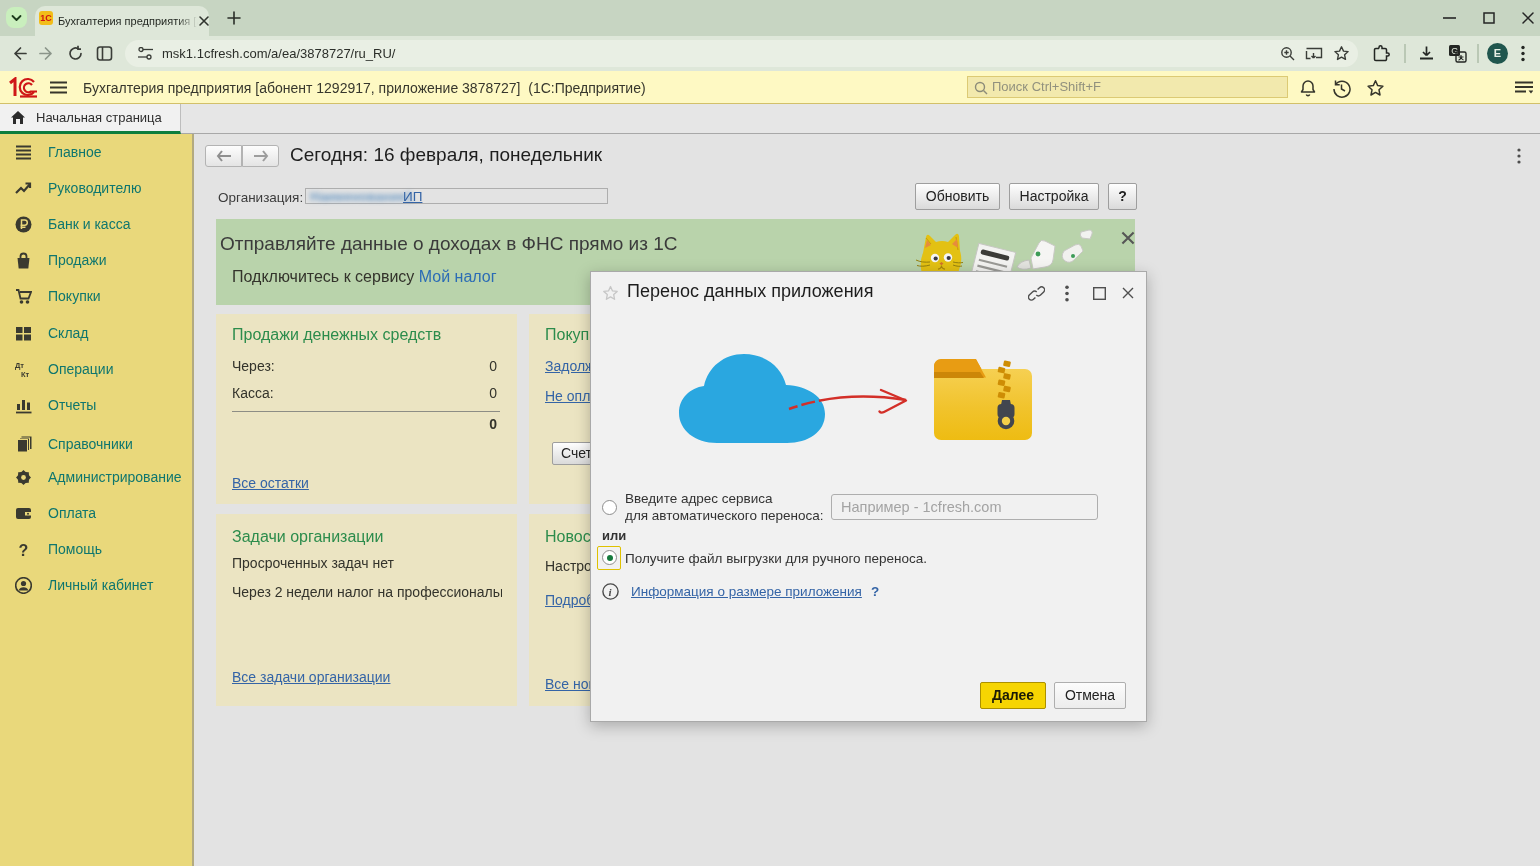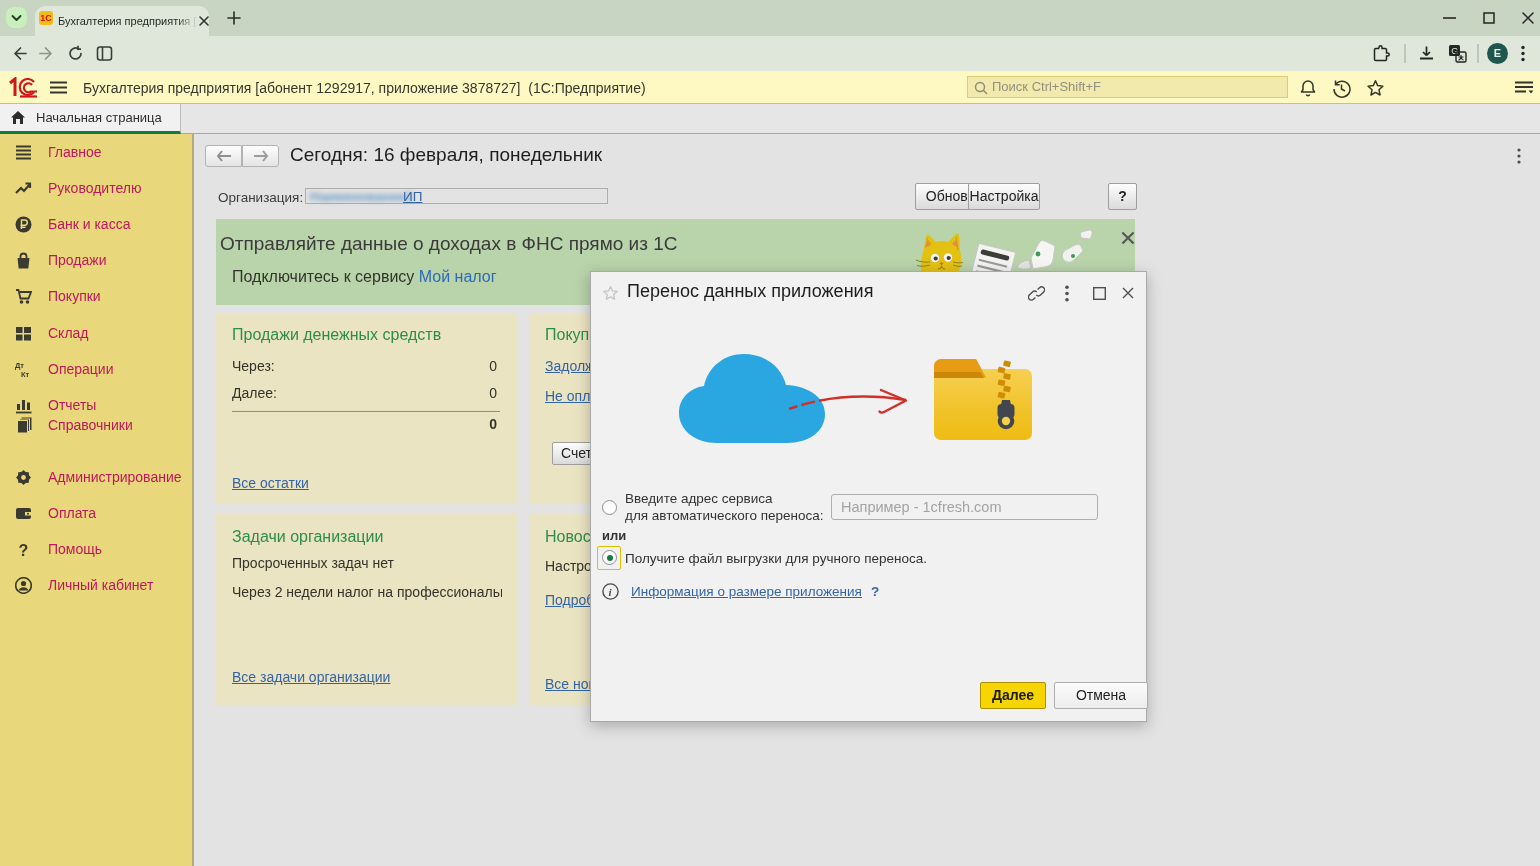--- a/index.html
+++ b/index.html
@@ -24,21 +24,21 @@
 #searchbox{left:967px;top:5px;width:321px;height:22px;background:#f2e9ad;border:1px solid #dcca74;color:#91917e;font-size:13px;line-height:20px;padding-left:24px}
 
 #tabstrip{left:0;top:104px;width:1540px;height:30px;background:#e6e6e6;border-bottom:1px solid #a8a8a8}
 #pagetab{left:0;top:0;width:181px;height:30px;background:#f1f1f1;border-right:1px solid #bdbdbd;border-bottom:3px solid #0d7e3d}
 #pagetab span{position:absolute;left:36px;top:6px;font-size:13px;color:#2e2e2e}
 
 #sidebar{left:0;top:134px;width:192px;height:732px;background:#e9d87b}
 #sidesep{left:192px;top:134px;width:2px;height:732px;background:#b3aa80}
 .mitem{position:absolute;left:0;width:192px;height:36px}
 .mitem .ic{position:absolute;left:15px;top:10px;width:17px;height:17px}
-.mitem .lb{position:absolute;left:48px;top:10px;font-size:14px;color:#be185d}
+.mitem .lb{position:absolute;left:48px;top:10px;font-size:14px;color:#0f766e}
 
 #content{left:194px;top:134px;width:1346px;height:732px;}
 .navbtn{position:absolute;top:11px;width:37px;height:22px;background:linear-gradient(#fdfdfd,#e4e4e4);border:1px solid #b3b3b3}
 #today{left:96px;top:10px;font-size:19px;color:#1e1e1e}
 #orglbl{left:24px;top:56px;font-size:13.5px;color:#3c3c3c}
 #orgfield{left:111px;top:54px;width:303px;height:16px;border:1px solid #aeaeae;font-size:13px}
 .tbtn{position:absolute;top:49px;height:27px;background:linear-gradient(#fefefe,#dadada);border:1px solid #9e9e9e;border-radius:2px;text-align:center;font-size:14px;color:#222;line-height:25px;white-space:nowrap;overflow:hidden}
 #banner{left:22px;top:85px;width:919px;height:86px;background:#b9d3ab}
 #bannerh{left:4px;top:14px;font-size:19px;color:#3b3b3b}
 #bannerl{left:16px;top:49px;font-size:16px;color:#33332b}
@@ -52,21 +52,21 @@
 
 #dialog{left:590px;top:271px;width:557px;height:451px;background:#f1f1f1;border:1px solid #a9a9a9;box-shadow:0 4px 14px rgba(0,0,0,.25)}
 #dtitle{left:36px;top:9px;font-size:18px;color:#1d1d1d}
 .dico{position:absolute;top:14px}
 #dlgor{left:11px;top:256px;font-size:13px;font-weight:bold;color:#333}
 .radio{position:absolute;width:15px;height:15px;border:1px solid #8d8d8d;border-radius:50%;background:#fff}
 #r2box{left:6px;top:274px;width:24px;height:24px;border:1px solid #dfc100;border-radius:2px}
 #dinput{left:240px;top:222px;width:267px;height:26px;border:1px solid #aeaeae;border-radius:3px;background:#f1f1f1;font-size:14.5px;color:#a3a3a3;line-height:24px;padding-left:9px}
 .dlbl{position:absolute;left:34px;font-size:13.5px;color:#333}
 #btnnext{left:389px;top:410px;width:66px;height:27px;background:#f6d502;border:1px solid #ab9000;border-radius:2px;text-align:center;font-weight:bold;font-size:14px;color:#1a1a05;line-height:25px}
-#btncancel{left:463px;top:410px;width:94px;height:27px;background:linear-gradient(#fcfcfc,#ececec);border:1px solid #aeaeae;border-radius:2px;text-align:center;font-size:14px;color:#222;line-height:25px}
+#btncancel{left:463px;top:410px;width:72px;height:27px;background:linear-gradient(#fcfcfc,#ececec);border:1px solid #aeaeae;border-radius:2px;text-align:center;font-size:14px;color:#222;line-height:25px}
 </style>
 </head>
 <body>
 
 <div class="abs" id="titlebar">
   <div class="abs" id="chevbtn">
       <svg width="21" height="21" viewBox="0 0 21 21">
         <path d="M6.5 9l4 4 4-4" stroke="#1d3b1d" stroke-width="1.8" fill="none" stroke-linecap="round" stroke-linejoin="round"></path>
       </svg>
     </div>
@@ -100,20 +100,40 @@
       <path d="M6.5 3L12 8.5 6.5 14M12 8.5H1" stroke="#8b958a" stroke-width="1.7" fill="none" stroke-linecap="round" stroke-linejoin="round"></path>
     </svg>
   <svg class="abs" style="left:67px;top:9px" width="17" height="17" viewBox="0 0 17 17">
       <path d="M14 8.5A5.5 5.5 0 1 1 11 3.6" stroke="#3a3d38" stroke-width="1.7" fill="none" stroke-linecap="round"></path>
       <path d="M11 0.8v3.4H14" stroke="#3a3d38" stroke-width="1.7" fill="none"></path>
     </svg>
   <svg class="abs" style="left:96px;top:9px" width="17" height="17" viewBox="0 0 17 17">
       <rect x="1.5" y="2" width="14" height="13" rx="2.5" fill="none" stroke="#3a3d38" stroke-width="1.6"></rect>
       <path d="M6.5 2v13" stroke="#3a3d38" stroke-width="1.6"></path>
     </svg>
+  <div class="abs" id="urlpill">
+    <svg class="abs" style="left:13px;top:7px" width="15" height="13" viewBox="0 0 15 13">
+        <circle cx="3" cy="2.5" r="2" fill="none" stroke="#3a3d38" stroke-width="1.3"></circle>
+        <path d="M5 2.5h10" stroke="#3a3d38" stroke-width="1.3"></path>
+        <circle cx="11" cy="10" r="2" fill="none" stroke="#3a3d38" stroke-width="1.3"></circle>
+        <path d="M0 10h9" stroke="#3a3d38" stroke-width="1.3"></path>
+      </svg>
+    <div class="abs" id="urltext">msk1.1cfresh.com/a/ea/3878727/ru_RU/</div>
+    <svg class="abs" style="left:1155px;top:6px" width="16" height="16" viewBox="0 0 16 16">
+        <circle cx="6.5" cy="6.5" r="4.7" fill="none" stroke="#3a3d38" stroke-width="1.4"></circle>
+        <path d="M10 10l4 4M4.3 6.5h4.4M6.5 4.3v4.4" stroke="#3a3d38" stroke-width="1.4"></path>
+      </svg>
+    <svg class="abs" style="left:1180px;top:6px" width="18" height="16" viewBox="0 0 18 16">
+        <path d="M1.5 2.5h15v9h-5.5M1.5 5v7.5h4" fill="none" stroke="#3a3d38" stroke-width="1.4"></path>
+        <path d="M8.5 7v5m0 0l-2-2m2 2l2-2" stroke="#3a3d38" stroke-width="1.4" fill="none"></path>
+      </svg>
+    <svg class="abs" style="left:1208px;top:5px" width="17" height="17" viewBox="0 0 17 17">
+        <path d="M8.5 1.8l2 4.3 4.6.5-3.5 3.2.9 4.6-4-2.3-4 2.3.9-4.6L1.9 6.6l4.6-.5z" fill="none" stroke="#3a3d38" stroke-width="1.4" stroke-linejoin="round"></path>
+      </svg>
+  </div>
   <svg class="abs" style="left:1372px;top:9px" width="18" height="18" viewBox="0 0 18 18">
       <path d="M7 3.5V2.3a1.5 1.5 0 0 1 3 0v1.2h3.2a1.3 1.3 0 0 1 1.3 1.3V8h1.2a1.5 1.5 0 0 1 0 3h-1.2v3.2a1.3 1.3 0 0 1-1.3 1.3H3.8a1.3 1.3 0 0 1-1.3-1.3V11" fill="none" stroke="#232623" stroke-width="1.5"></path>
       <path d="M2.5 11V4.8a1.3 1.3 0 0 1 1.3-1.3H7" fill="none" stroke="#232623" stroke-width="1.5"></path>
     </svg>
   <div class="abs" style="left:1404px;top:8px;width:2px;height:19px;background:#bac8b5"></div>
   <svg class="abs" style="left:1418px;top:9px" width="17" height="17" viewBox="0 0 17 17">
       <path d="M8.5 1.5v9m0 0l-3.5-3.5M8.5 10.5L12 7" stroke="#232623" stroke-width="1.7" fill="none"></path>
       <path d="M2 13.5h13" stroke="#232623" stroke-width="2"></path>
     </svg>
   <svg class="abs" style="left:1448px;top:8px" width="19" height="19" viewBox="0 0 19 19">
@@ -229,21 +249,21 @@
     </div>
     <div class="mitem" style="top: 252.7px; text-align: right;">
       <svg class="ic" viewBox="0 0 17 17">
         <rect x="2" y="7" width="3" height="6" fill="#3a3a30"></rect>
         <rect x="7" y="3" width="3" height="10" fill="#3a3a30"></rect>
         <rect x="12" y="5.5" width="3" height="7.5" fill="#3a3a30"></rect>
         <path d="M1 15.5h15.5" stroke="#3a3a30" stroke-width="1.8"></path>
       </svg>
       <div class="lb">Отчеты</div>
     </div>
-    <div class="mitem" style="top: 273px;">
+    <div class="mitem" style="top: 292px;">
       <svg class="ic" viewBox="0 0 17 17">
         <rect x="6.5" y="0.5" width="10" height="12.5" fill="#3a3a30"></rect>
         <rect x="4.5" y="2" width="10" height="12.5" fill="#3a3a30" stroke="#ead87b" stroke-width="1"></rect>
         <rect x="2.5" y="3.5" width="10" height="12.5" fill="#3a3a30" stroke="#ead87b" stroke-width="1"></rect>
       </svg>
       <div class="lb">Справочники</div>
     </div>
     <div class="mitem" style="top: 324.9px;">
       <svg class="ic" viewBox="0 0 17 17">
         <g fill="#3a3a30">
@@ -291,21 +311,21 @@
         <path d="M10 1l4 5-4 5M14 6H1" stroke="#9d9d9d" stroke-width="2" fill="none"></path>
       </svg>
     </div>
   <div class="abs" id="today">Сегодня: 16 февраля, понедельник</div>
   <div class="abs" id="orglbl">Организация:</div>
   <div class="abs" id="orgfield">
       <span style="position:absolute;left:4px;top:0px;color:#6f9cc6;font-weight:bold;filter:blur(2.5px);font-size:13px">Наименование1</span>
       <a class="lnk" style="position:absolute;left:97px;top:0px;font-size:13.5px">ИП</a>
     </div>
   <div class="tbtn" style="left:721px;width:85px">Обновить</div>
-  <div class="tbtn" style="left:774px;width:72px">Настройка</div>
+  <div class="tbtn" style="left:815px;width:90px">Настройка</div>
   <div class="tbtn" style="left:914px;width:29px;font-weight:bold">?</div>
   <div class="abs" id="banner">
     <div class="abs" id="bannerh">Отправляйте данные о доходах в ФНС прямо из 1С</div>
     <div class="abs" id="bannerl">Подключитесь к сервису <a class="lnk" style="font-size:16px;text-decoration:none;color:#2c6cb5">Мой налог</a></div>
     <svg class="abs" style="left:699px;top:13px" width="48" height="73" viewBox="0 0 48 73">
       <path d="M2 73 L7 42 Q4 30 8 21 L11 5 Q12 1 15 4 L21 10 Q27 8 33 10 L40 3 Q43 0 44 4 L45 19 Q48 28 44 38 L42 45 L44 73 Z" fill="#e3c113"></path>
       <path d="M11 6l5 6M41 5l2 13" stroke="#c79d08" stroke-width="1" fill="none"></path>
       <path d="M12 8l4 5 -6 3z M42 7l-5 5 6 4z" fill="#e78c3c"></path>
       <circle cx="20" cy="26" r="4.2" fill="#f5f5f5"></circle>
         <circle cx="33" cy="25.5" r="4.2" fill="#f5f5f5"></circle>
@@ -333,21 +353,21 @@
     </svg>
     <svg class="abs" id="bannerx" width="8" height="8" viewBox="0 0 8 8">
         <path d="M0.8 0.8l6.4 6.4M7.2 0.8L0.8 7.2" stroke="#565656" stroke-width="1.2"></path>
       </svg>
   </div>
 
   <div class="panel" style="left:22px;top:180px;height:190px">
     <div class="ph" style="top:12px">Продажи денежных средств</div>
     <div class="pt" style="top:44px">Через:</div>
       <div class="pt" style="top:44px;left:auto;right:20px">0</div>
-    <div class="pt" style="top:71px">Далее:</div>
+    <div class="pt" style="top:71px">Касса:</div>
       <div class="pt" style="top:71px;left:auto;right:20px">0</div>
     <div class="abs" style="left:16px;top:97px;width:268px;height:1px;background:#8d8d85"></div>
     <div class="pt" style="top:102px;left:auto;right:20px;font-weight:bold">0</div>
     <a class="lnk plnk" style="top:161px">Все остатки</a>
   </div>
   <div class="panel" style="left:22px;top:380px;height:192px">
     <div class="ph" style="top:14px">Задачи организации</div>
     <div class="pt" style="top:41px">Просроченных задач нет</div>
     <div class="pt" style="top:70px;max-width:270px;overflow:hidden">Через 2 недели налог на профессиональный доход</div>
     <a class="lnk plnk" style="top:155px">Все задачи организации</a>

